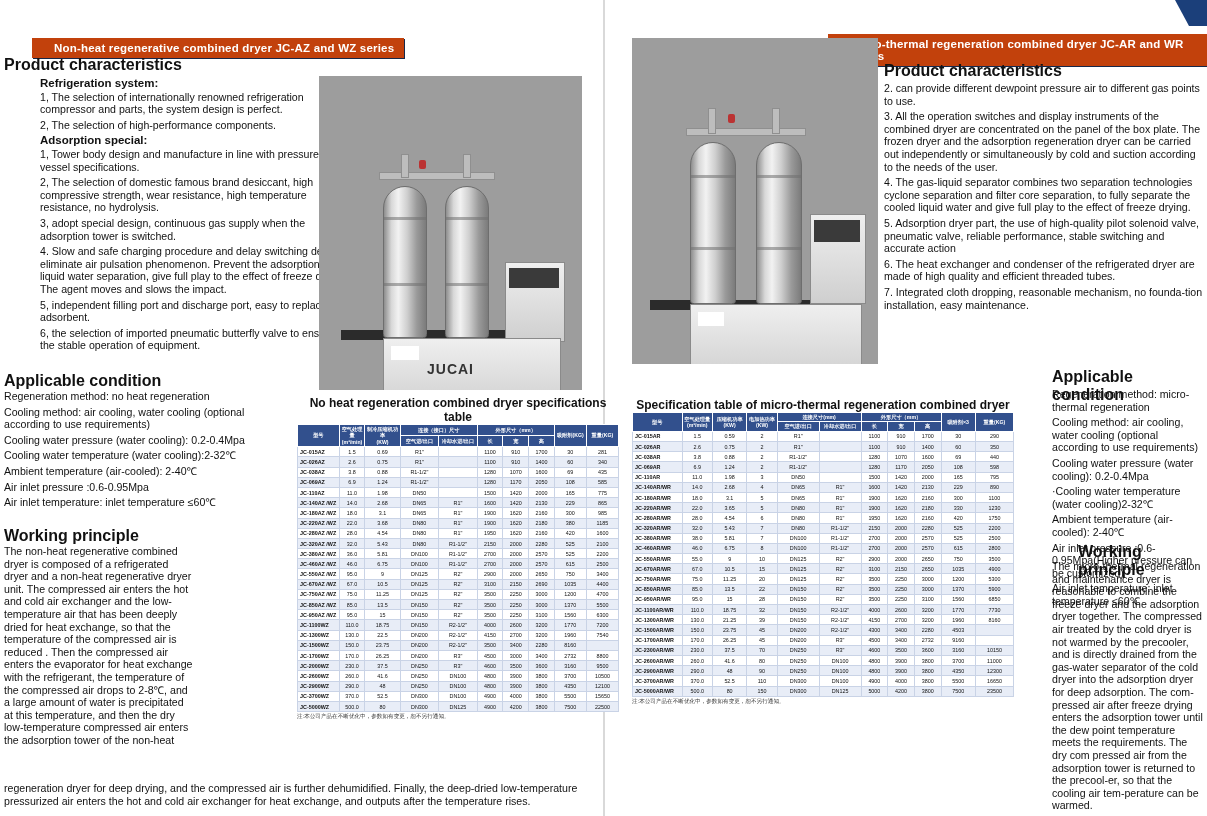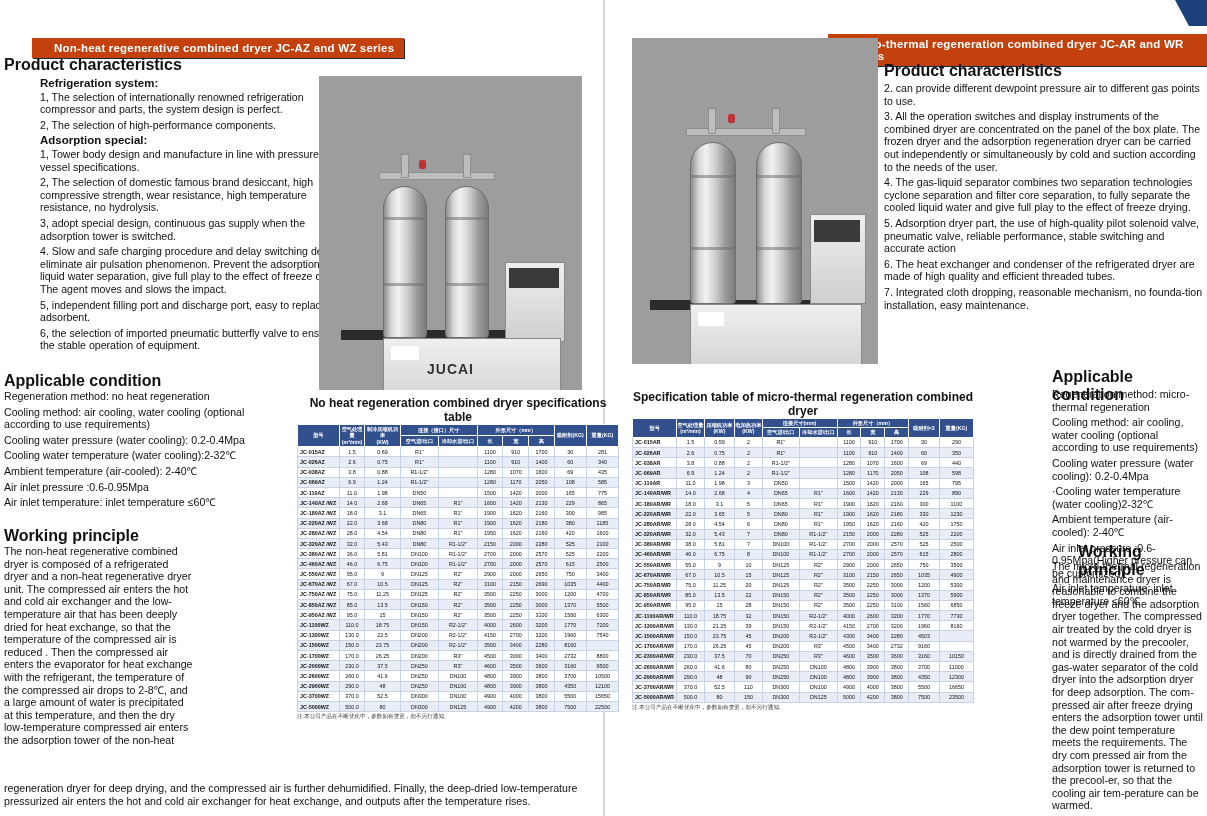--- a/index.html
+++ b/index.html
@@ -540,21 +540,21 @@
     <div class="pipe" style="left:54px;top:90px;width:118px;height:6px;"></div>
     <div class="pipe" style="left:76px;top:70px;width:6px;height:24px;"></div>
     <div class="pipe" style="left:140px;top:70px;width:6px;height:24px;"></div>
     <div class="valve" style="left:96px;top:76px;width:7px;height:9px;"></div>
     <div class="cabinet" style="left:178px;top:176px;width:54px;height:88px;"></div>
     <div class="cab-dark" style="left:182px;top:182px;width:46px;height:22px;"></div>
     <div class="cabinet" style="left:58px;top:266px;width:170px;height:76px;"></div>
     <div class="cab-dark" style="left:66px;top:274px;width:26px;height:14px;background:#fff;"></div>
   </div>
 
-  <div style="position:absolute;left:632px;top:390px;width:342px;">
+  <div style="position:absolute;left:632px;top:398px;width:382px;">
     <div class="tbl-title">Specification table of micro-thermal regeneration combined dryer</div>
     <table class="spec" id="right-table">
         <colgroup>
           <col style="width: 13%;">
           <col style="width: 8%;">
           <col style="width: 9%;">
           <col style="width: 8%;">
           <col style="width: 11%;">
           <col style="width: 11%;">
           <col style="width: 7%;">

